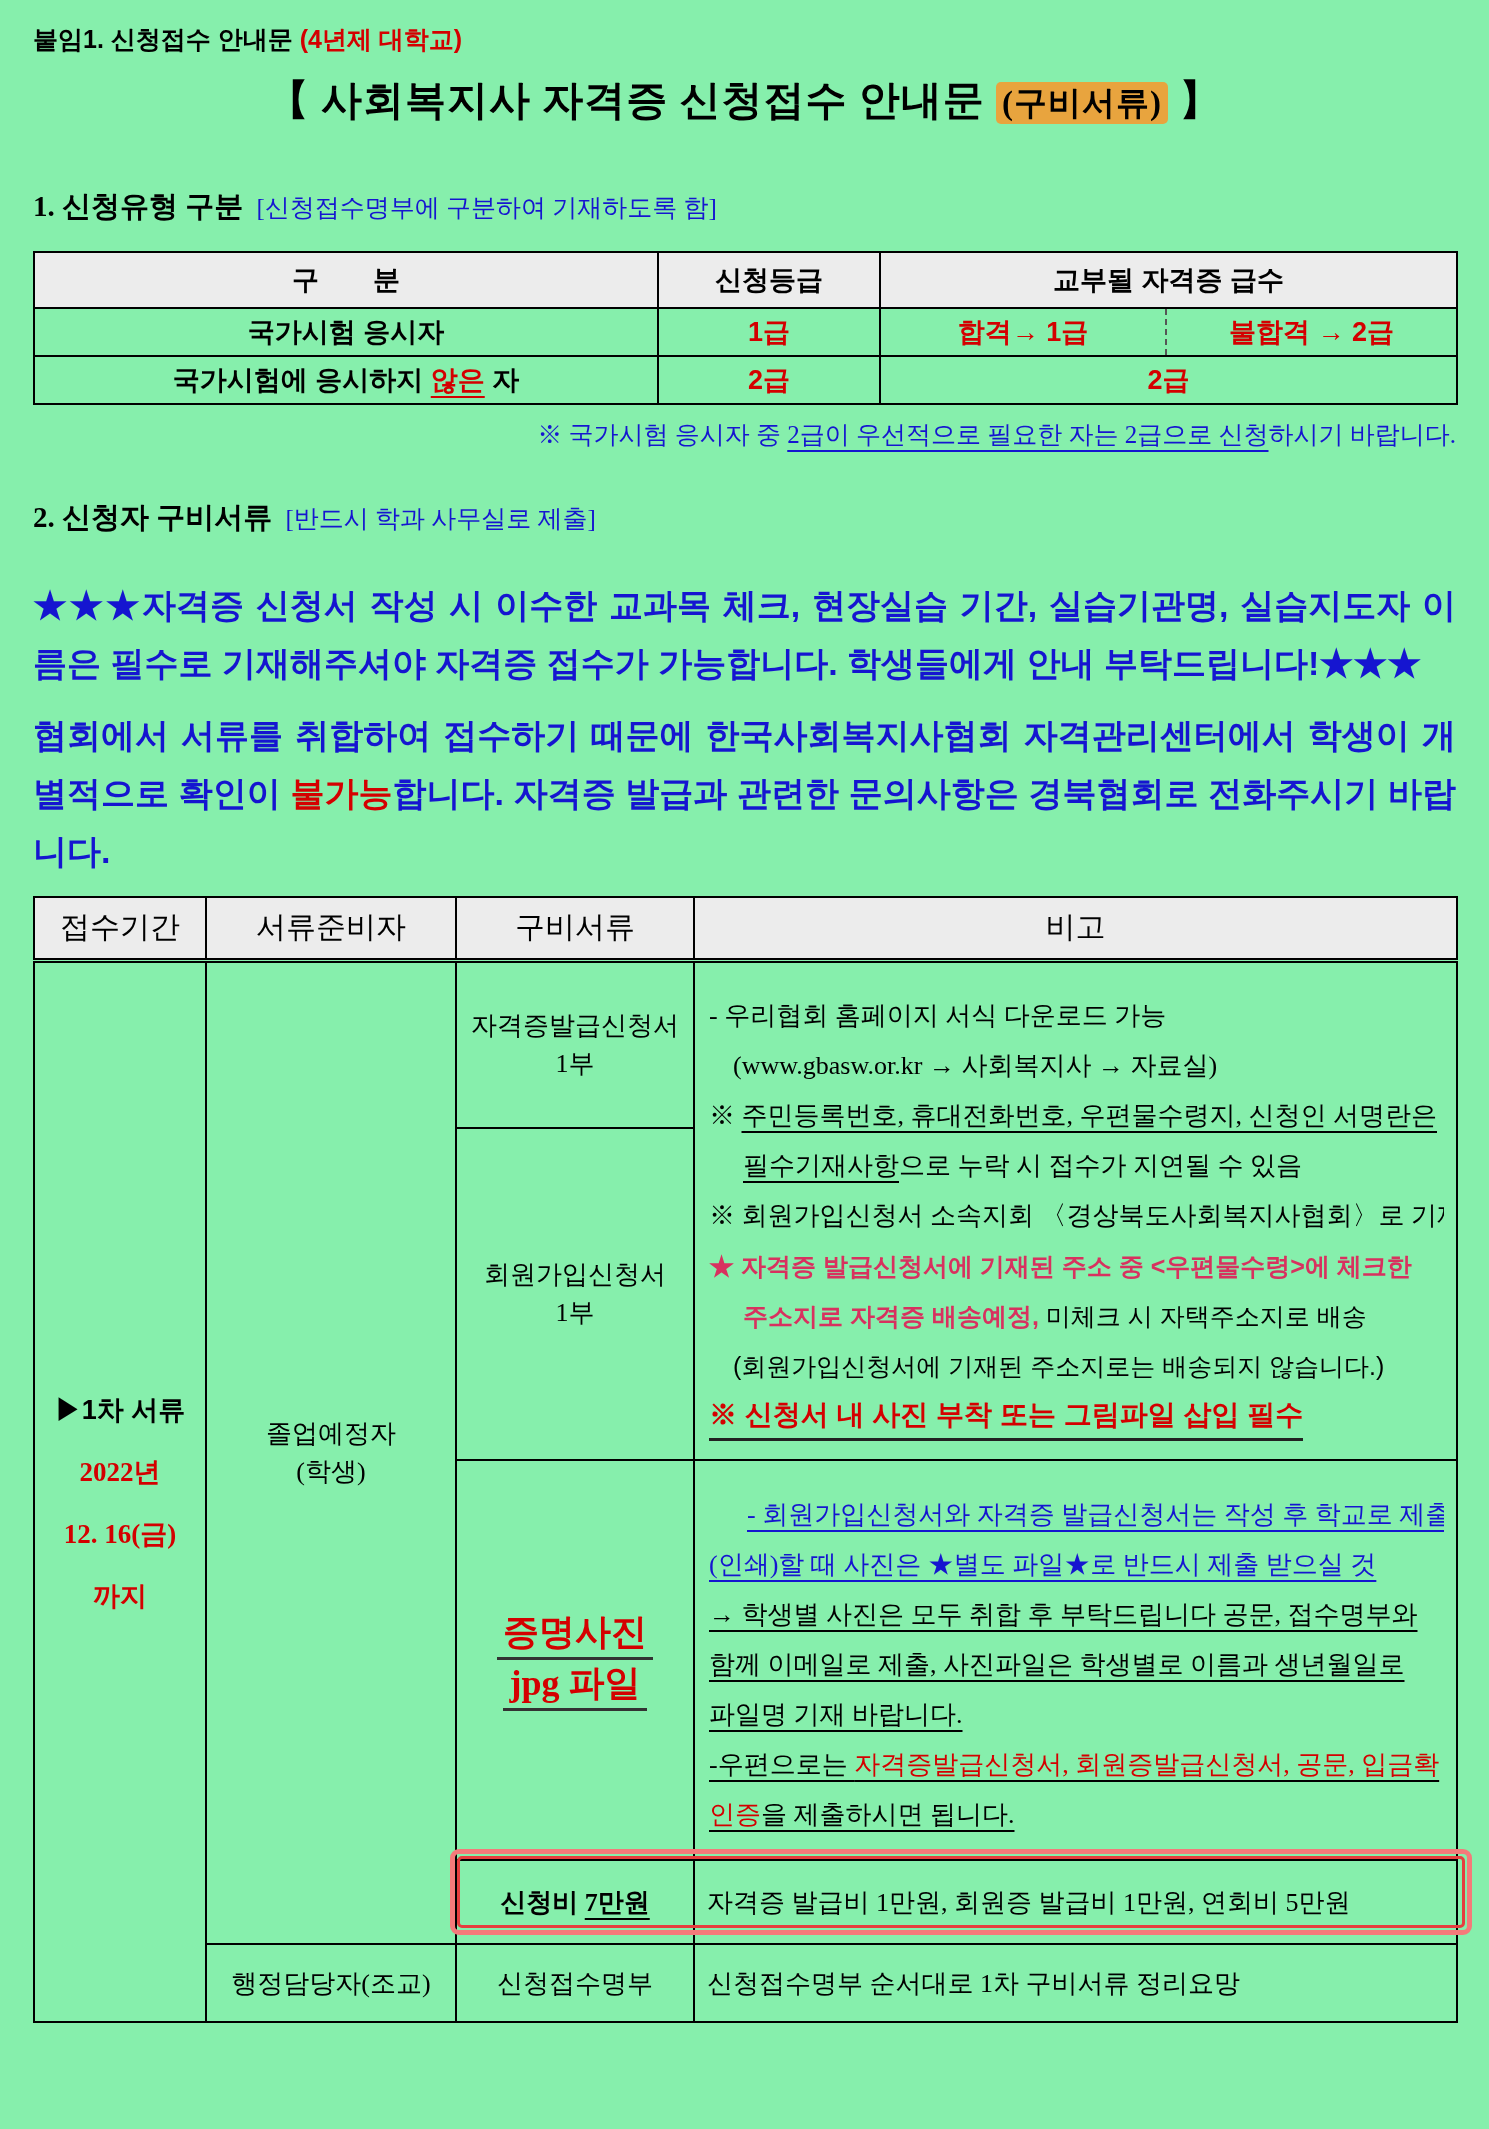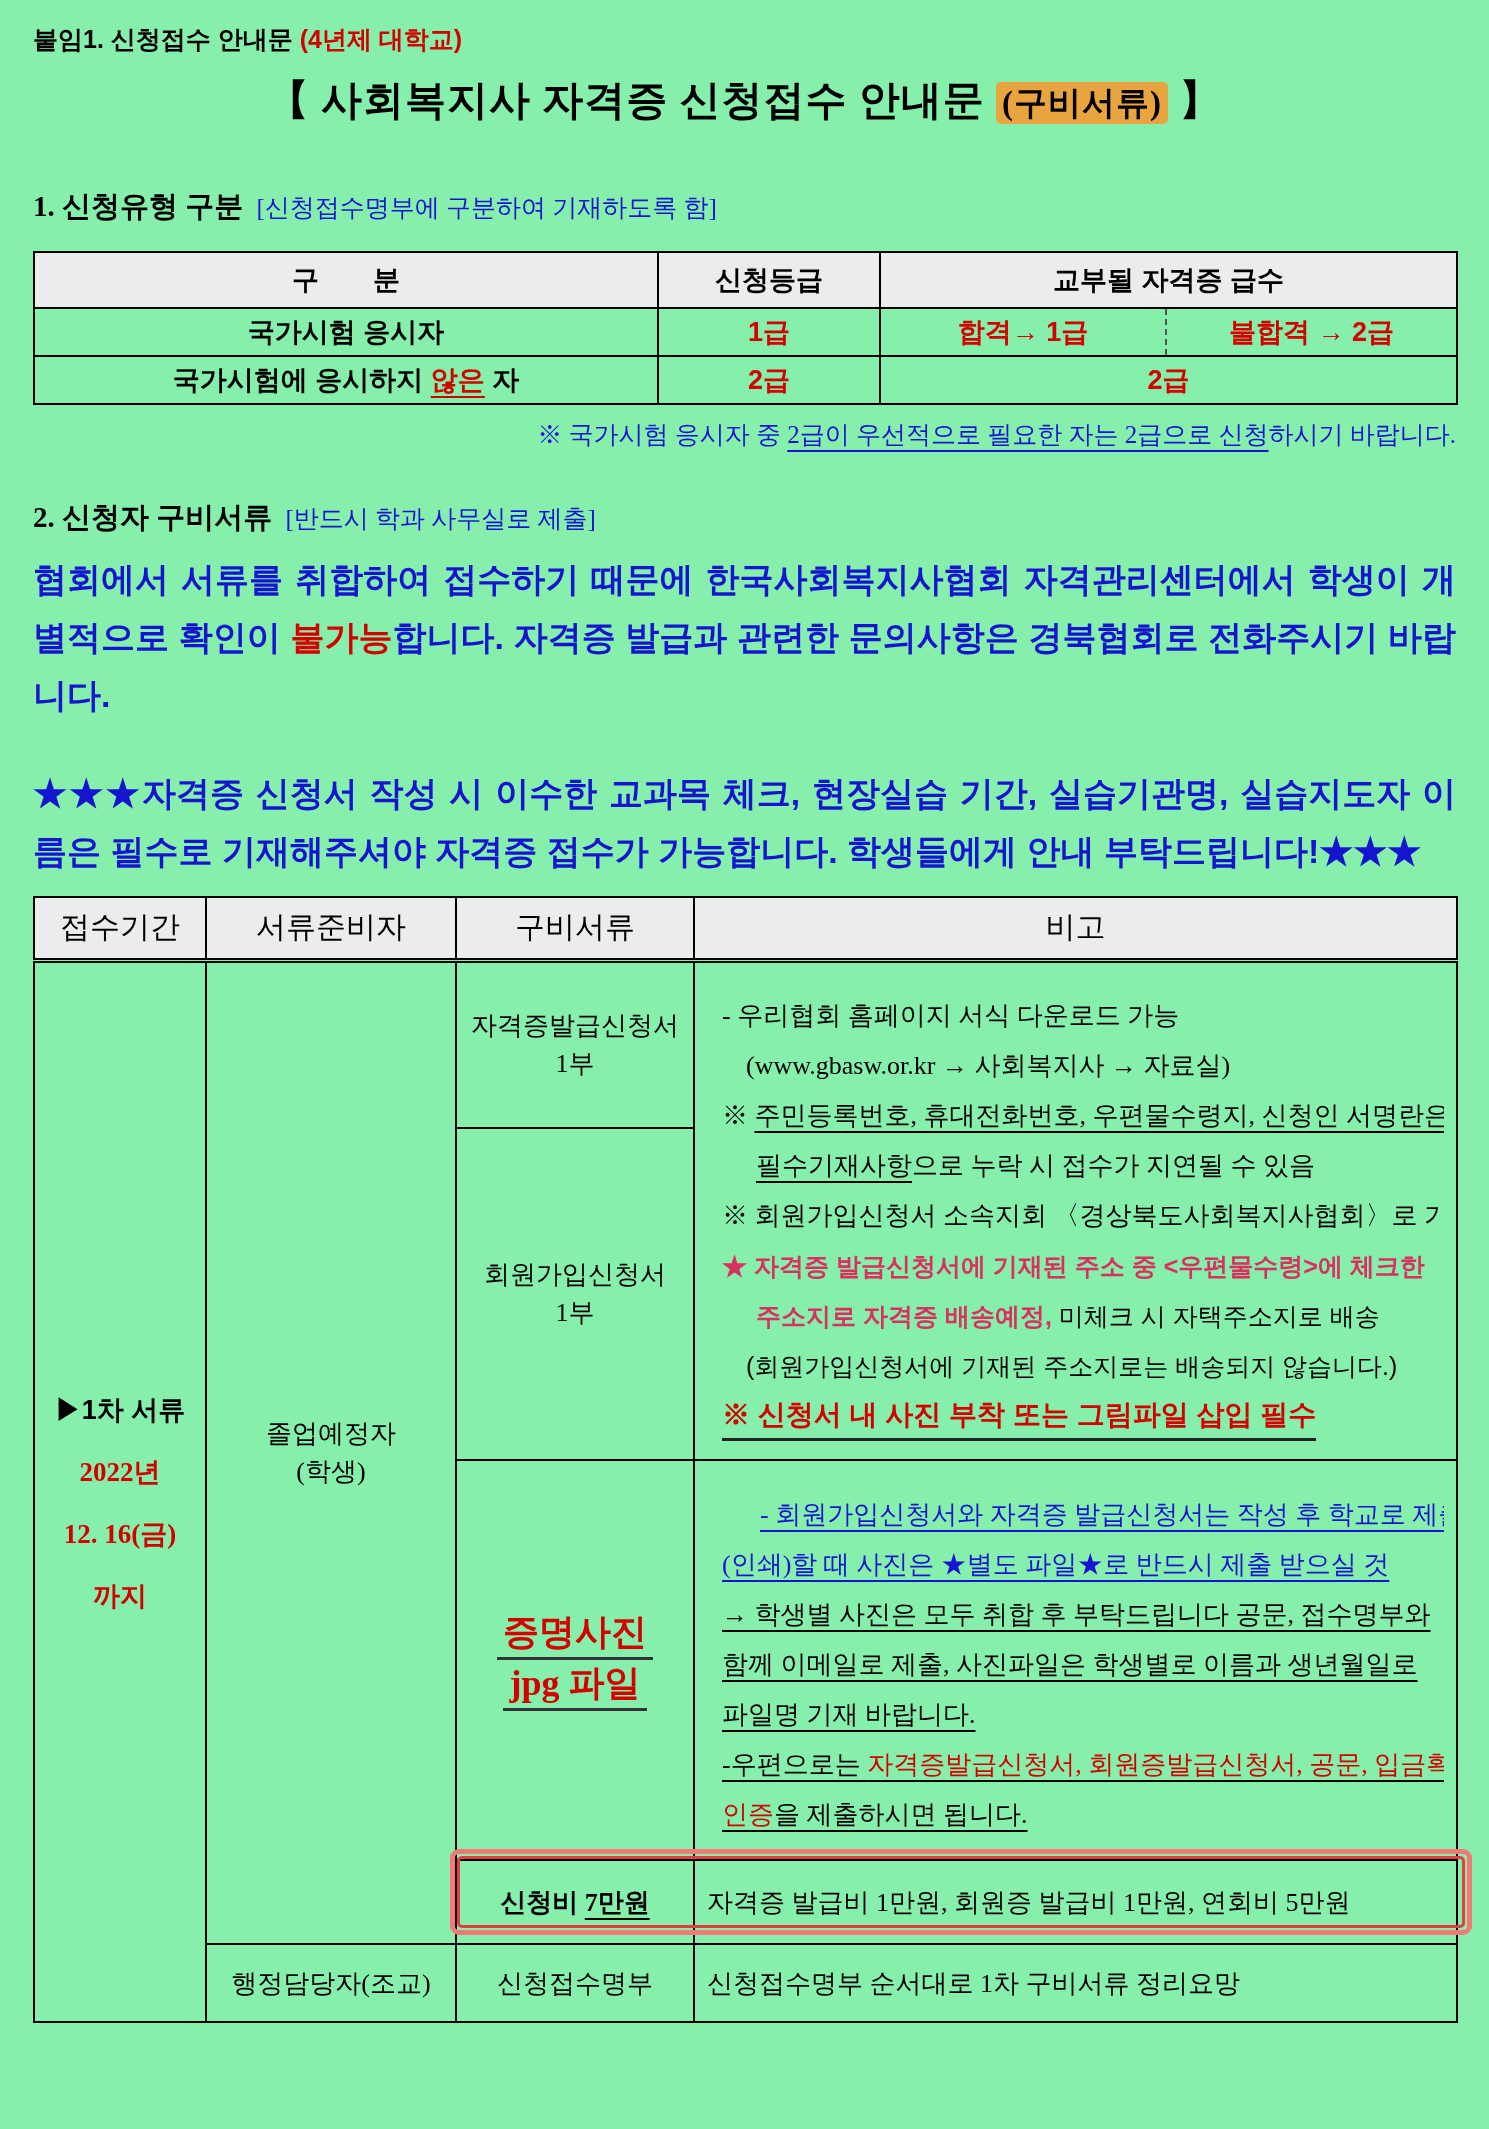--- a/index.html
+++ b/index.html
@@ -79,21 +79,21 @@
   .period-red{color:var(--red);font-weight:bold;font-size:27px;}
   .cell-2line div{line-height:38px;}
   .photo-cell span{
     display:inline-block;color:var(--red);
     font:bold 36px "Liberation Serif",serif;line-height:46px;
     border-bottom:3px solid #333;padding:0 6px 2px;
   }
   .fee-cell{font-weight:bold;}
   .remarks{vertical-align:top;text-align:left;padding:14px 12px 4px 14px;}
   .remarks-inner{height:100%;overflow:hidden;}
-  .rline{line-height:50px;white-space:nowrap;overflow:hidden;margin-left:13px;}
+  .rline{line-height:50px;white-space:nowrap;overflow:hidden;}
   .rb .rline{line-height:50px;}
   .gothic{font-family:"Liberation Sans",sans-serif;font-size:25px;}
   .pink-strong{color:var(--pink);font-weight:bold;}
   .blue-line{color:var(--blue);}
   .alert-line span{
     display:inline-block;color:var(--red);
     font:bold 28px "Liberation Sans",sans-serif;
     border-bottom:3px solid #222;padding-bottom:4px;
   }
   .ind1{padding-left:24px;}
@@ -158,24 +158,24 @@
 
   <div class="t1-note">
     <span>※ 국가시험 응시자 중 </span><span class="u">2급이 우선적으로 필요한 자는 2급으로 신청</span><span>하시기 바랍니다.</span>
   </div>
 
   <div class="sec-heading sec2">
     <span>2. 신청자 구비서류</span>
     <span class="sec-note">[반드시 학과 사무실로 제출]</span>
   </div>
 
+  <p class="notice notice1">★★★자격증 신청서 작성 시 이수한 교과목 체크, 현장실습 기간, 실습기관명, 실습지도자 이름은 필수로 기재해주셔야 자격증 접수가 가능합니다. 학생들에게 안내 부탁드립니다!★★★</p>
   <p class="notice notice2">
     <span>협회에서 서류를 취합하여 접수하기 때문에 한국사회복지사협회 자격관리센터에서 학생이 개별적으로 확인이 </span><span class="red-strong">불가능</span><span>합니다. 자격증 발급과 관련한 문의사항은 경북협회로 전화주시기 바랍니다.</span>
   </p>
-  <p class="notice notice1">★★★자격증 신청서 작성 시 이수한 교과목 체크, 현장실습 기간, 실습기관명, 실습지도자 이름은 필수로 기재해주셔야 자격증 접수가 가능합니다. 학생들에게 안내 부탁드립니다!★★★</p>
 
   <div class="t2wrap">
     <table class="t2">
       <colgroup>
           <col style="width:172px">
           <col style="width:250px">
           <col style="width:238px">
           <col style="width:763px">
         </colgroup>
       <thead>

